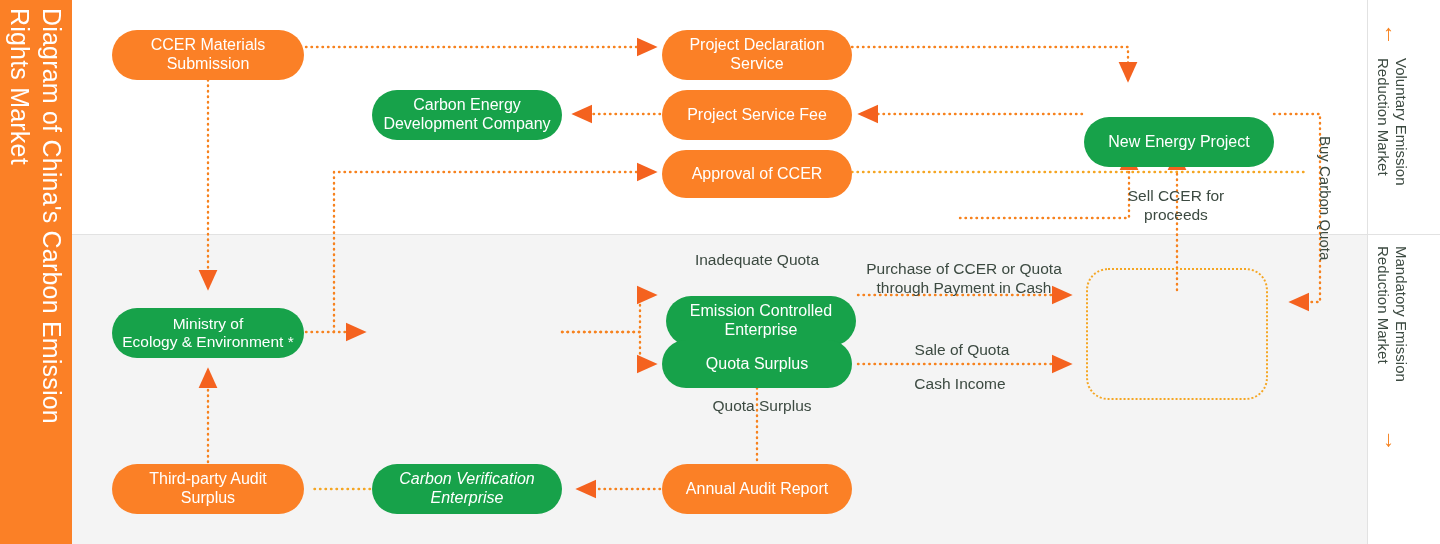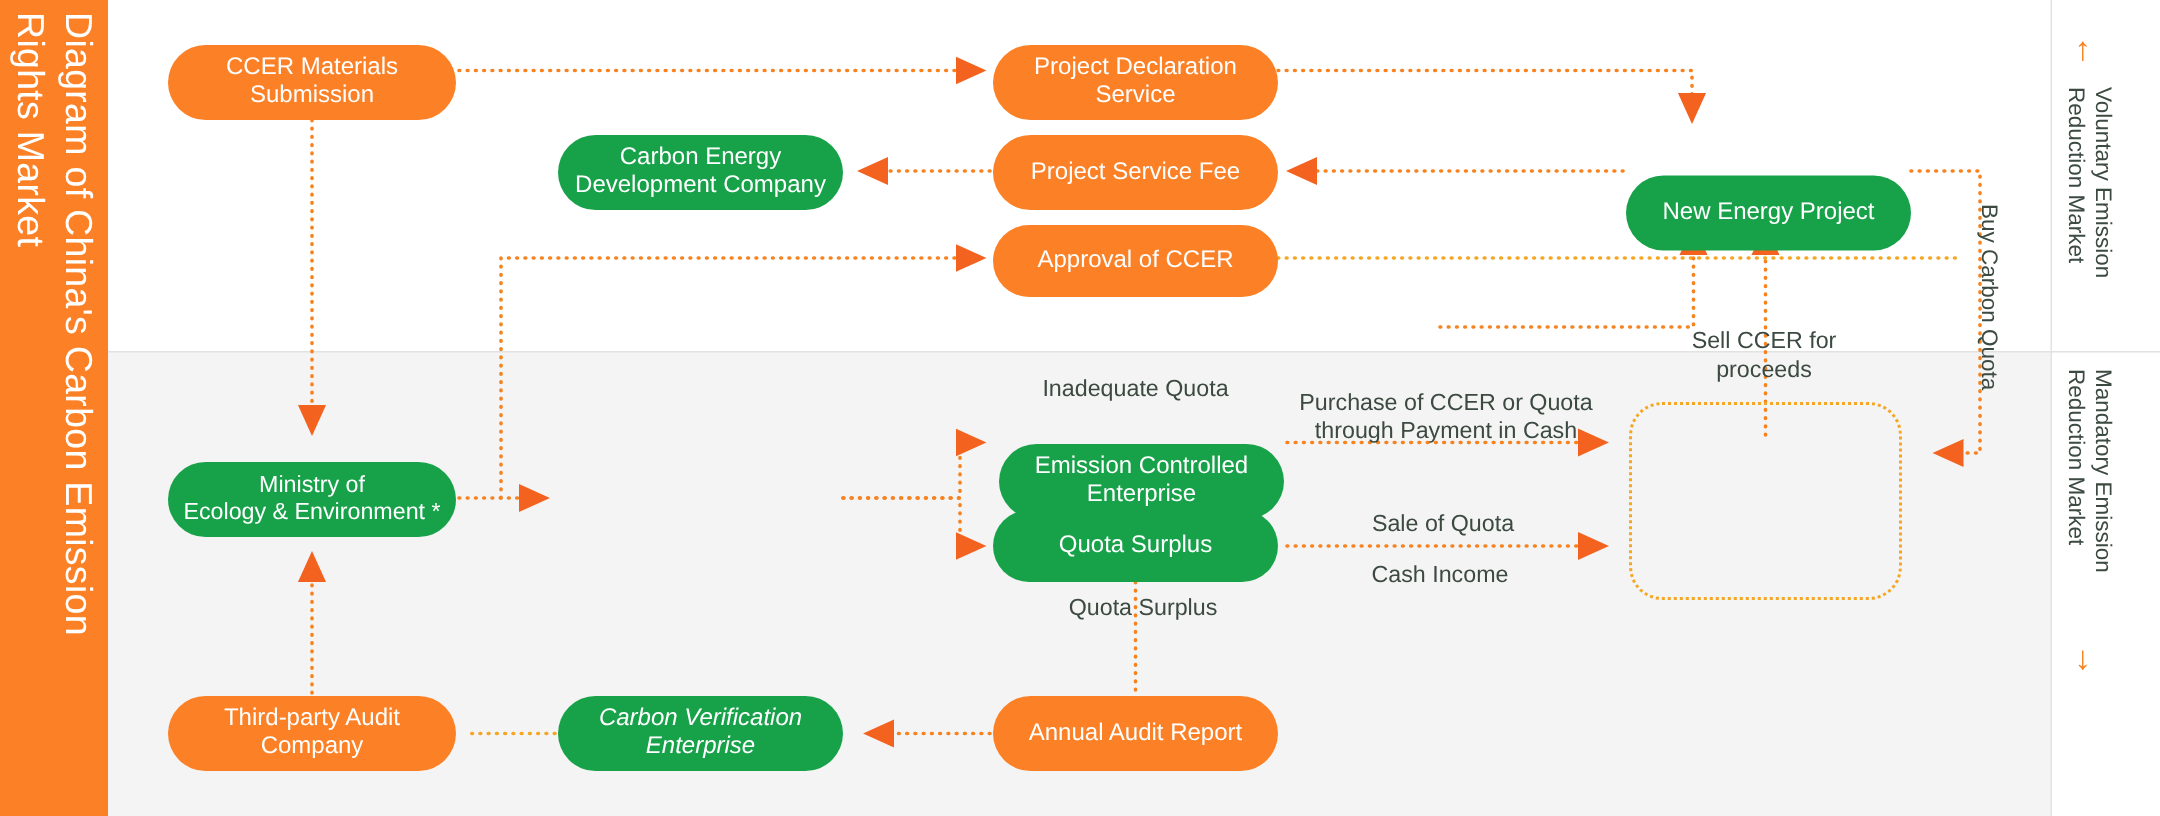--- a/index.html
+++ b/index.html
@@ -140,29 +140,29 @@
 
 
   <div class="node green" style="left:666px;top:271px;width:190px;height:50px;margin-top:25px;">Emission Controlled
 Enterprise</div>
 
   <div class="node green" style="left:662px;top:340px;width:190px;height:48px;">Quota Surplus</div>
 
   <div class="dash-box" style="left:1086px;top:268px;width:182px;height:132px;"></div>
 
   <div class="node orange" style="left:112px;top:464px;width:192px;height:50px;">Third-party Audit
-Company</div>
+Surplus</div>
 
   <div class="node green" style="left:372px;top:464px;width:190px;height:50px;font-style:italic;">Carbon Verification
 Enterprise</div>
 
   <div class="node orange" style="left:662px;top:464px;width:190px;height:50px;">Annual Audit Report</div>
 
 
-  <div class="lbl" style="left:1176px;top:186px;width:130px;transform:translateX(-50%);margin-top:32px;">Sell CCER for
+  <div class="lbl" style="left:1176px;top:186px;width:130px;transform:translateX(-50%);">Sell CCER for
 proceeds</div>
 
   <div class="vlbl" style="left:1316px;top:136px;height:150px;">Buy Carbon Quota</div>
 
   <div class="lbl" style="left:757px;top:250px;width:230px;transform:translateX(-50%);">Inadequate Quota</div>
 
   <div class="lbl" style="left:762px;top:396px;width:230px;transform:translateX(-50%);">Quota Surplus</div>
 
   <div class="lbl" style="left:964px;top:259px;width:220px;transform:translateX(-50%);">Purchase of CCER or Quota
 through Payment in Cash</div>

